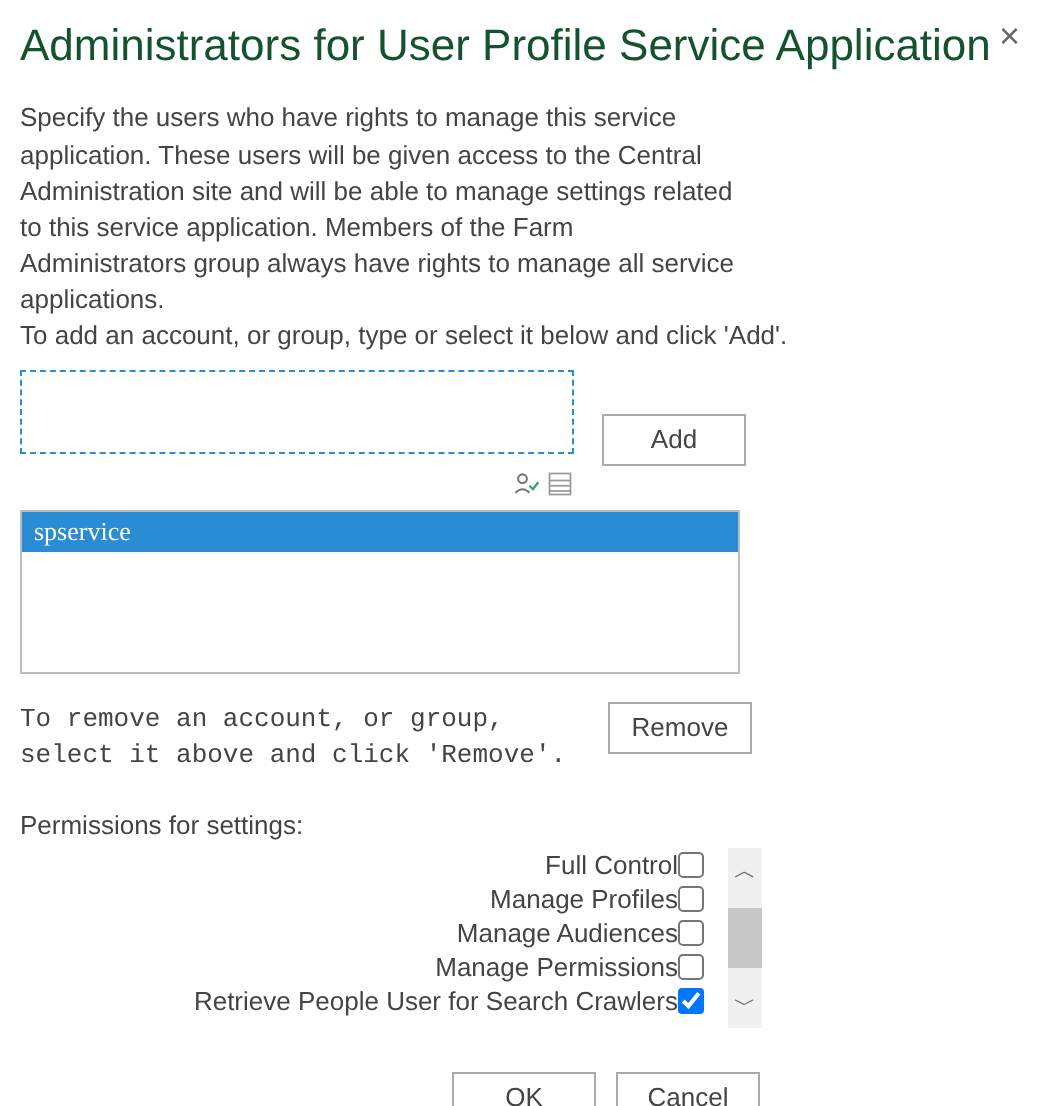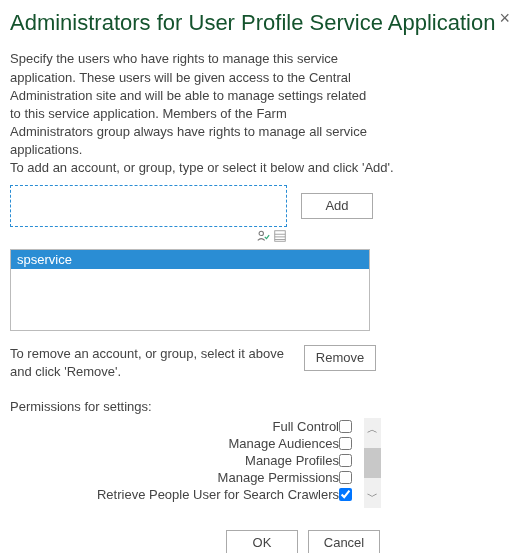--- a/index.html
+++ b/index.html
@@ -55,21 +55,21 @@
     border: 1px solid #aaa;
     background: #fff;
     font-size: 13px;
     color: #444;
     height: 26px;
     min-width: 72px;
     padding: 0 10px;
     cursor: pointer;
     font-family: inherit;
   }
-  .btn-add { margin-top: 8px; }
+  .btn-add { margin-top: 22px; }
   .icons-row {
     width: 277px;
     display: flex;
     justify-content: flex-end;
     gap: 3px;
     margin-top: 2px;
     margin-bottom: 6px;
   }
   .mini-icon {
     width: 14px; height: 14px;
@@ -81,34 +81,36 @@
     height: 82px;
     border: 1px solid #bbb;
     background: #fff;
     overflow: hidden;
     margin-bottom: 14px;
   }
   .list-item {
     padding: 2px 6px;
     font-size: 13px;
     cursor: default;
+    font-family: Liberation Serif, serif;
   }
   .list-item.selected {
     background: #2a8dd4;
     color: #fff;
   }
   .remove-row {
     display: flex;
     align-items: flex-start;
     gap: 14px;
     margin-bottom: 18px;
   }
   .remove-text {
     width: 280px;
     line-height: 1.4;
+    font-family: Liberation Mono, monospace;
   }
   .perm-title { margin-bottom: 4px; }
   .perm-box {
     display: flex;
     gap: 4px;
     width: 372px;
   }
   .perm-list {
     border: none;
     width: 350px;
@@ -195,25 +197,25 @@
 
 <div class="perm-title">Permissions for settings:</div>
 
 <div class="perm-box">
   <div class="perm-list" id="permlist">
       <div class="perm-row">
         <span>Full Control</span>
         <input type="checkbox" style="">
       </div>
       <div class="perm-row">
+        <span>Manage Profiles</span>
+        <input type="checkbox" style="">
+      </div>
+      <div class="perm-row">
         <span>Manage Audiences</span>
-        <input type="checkbox" style="">
-      </div>
-      <div class="perm-row">
-        <span>Manage Profiles</span>
         <input type="checkbox" style="">
       </div>
       <div class="perm-row">
         <span>Manage Permissions</span>
         <input type="checkbox" style="">
       </div>
       <div class="perm-row">
         <span>Retrieve People User for Search Crawlers</span>
         <input type="checkbox" checked="" style="">
       </div>

